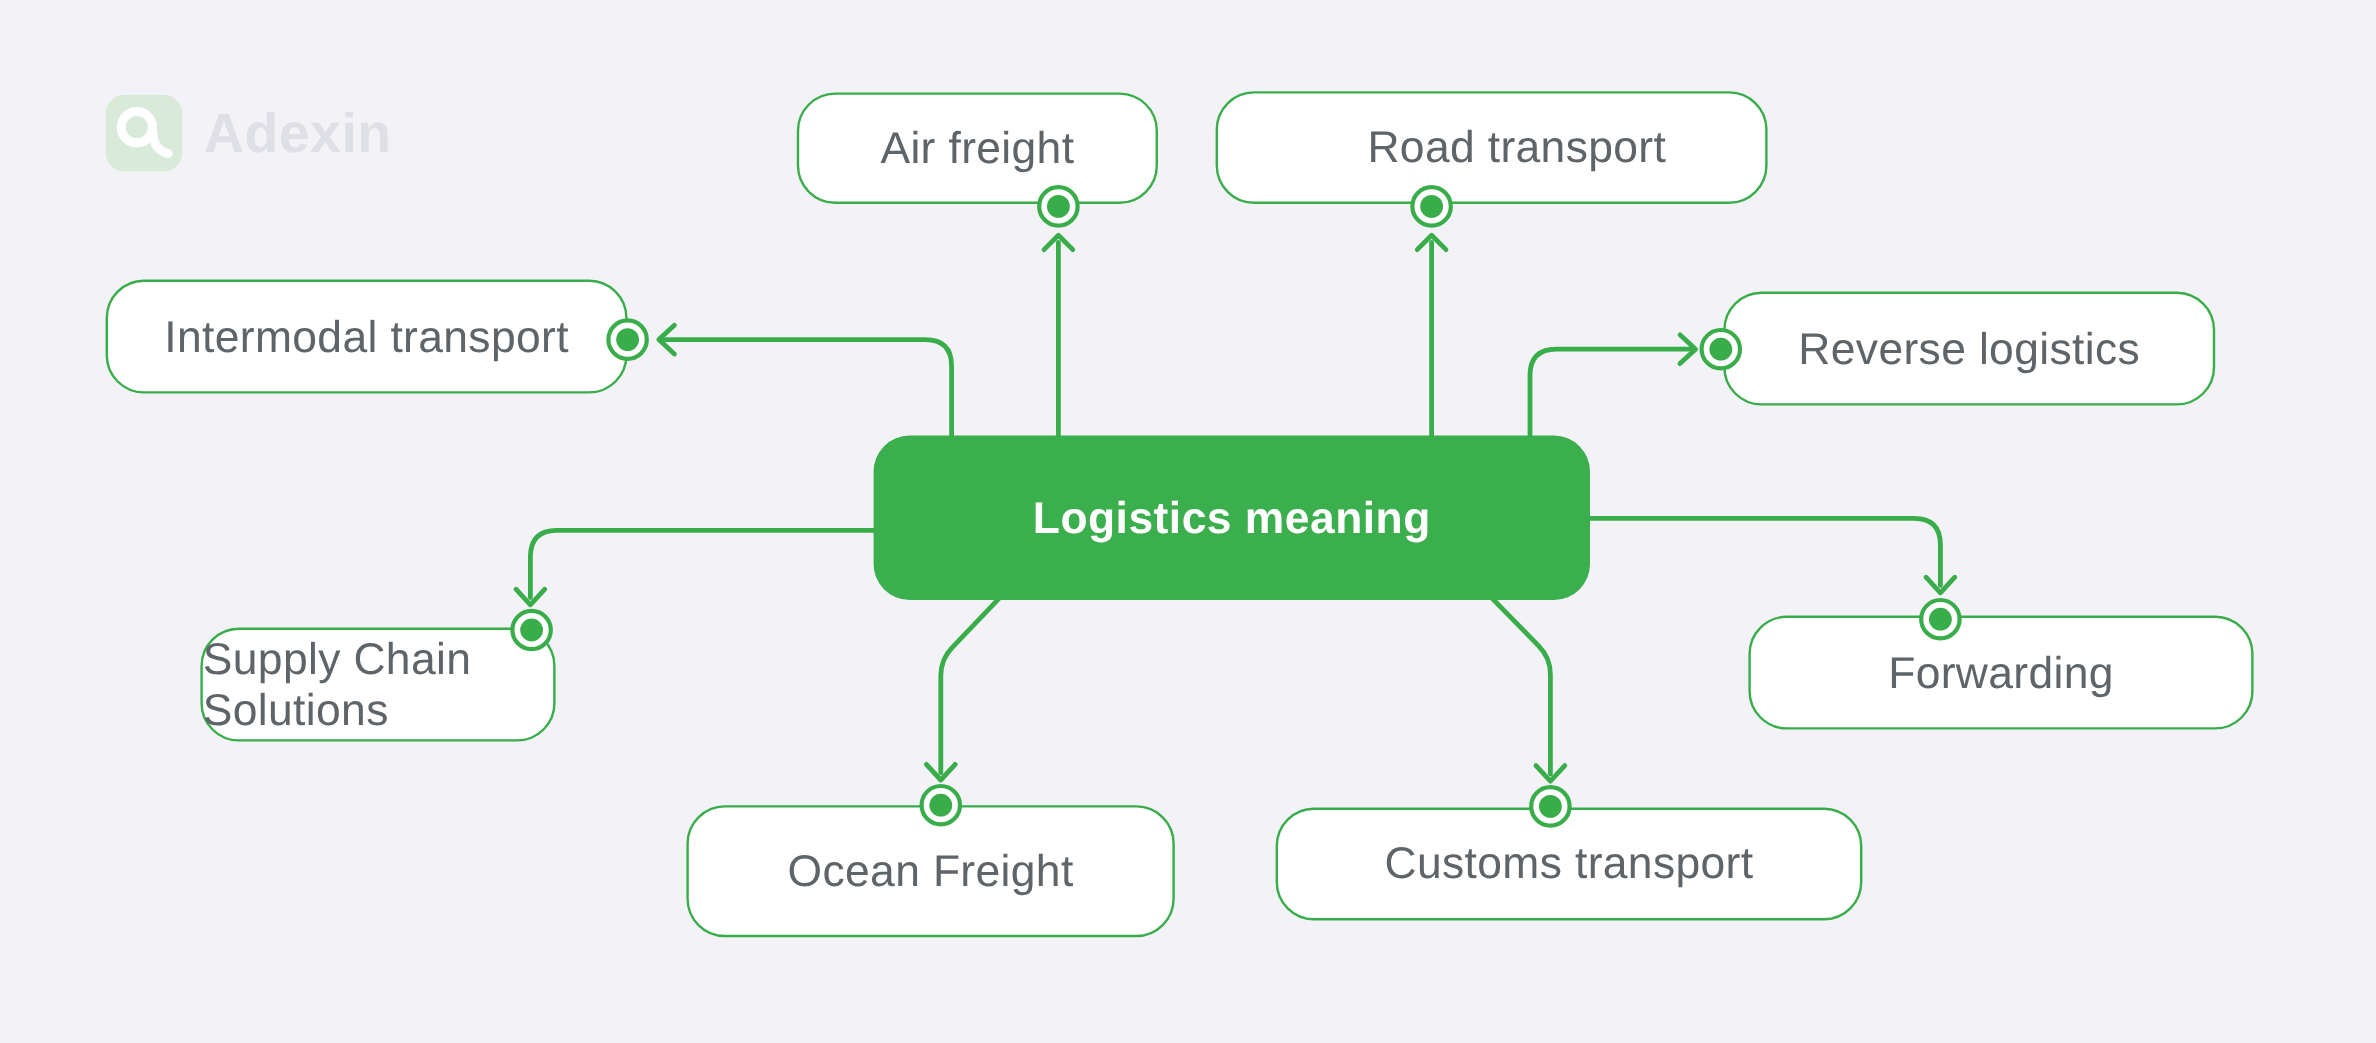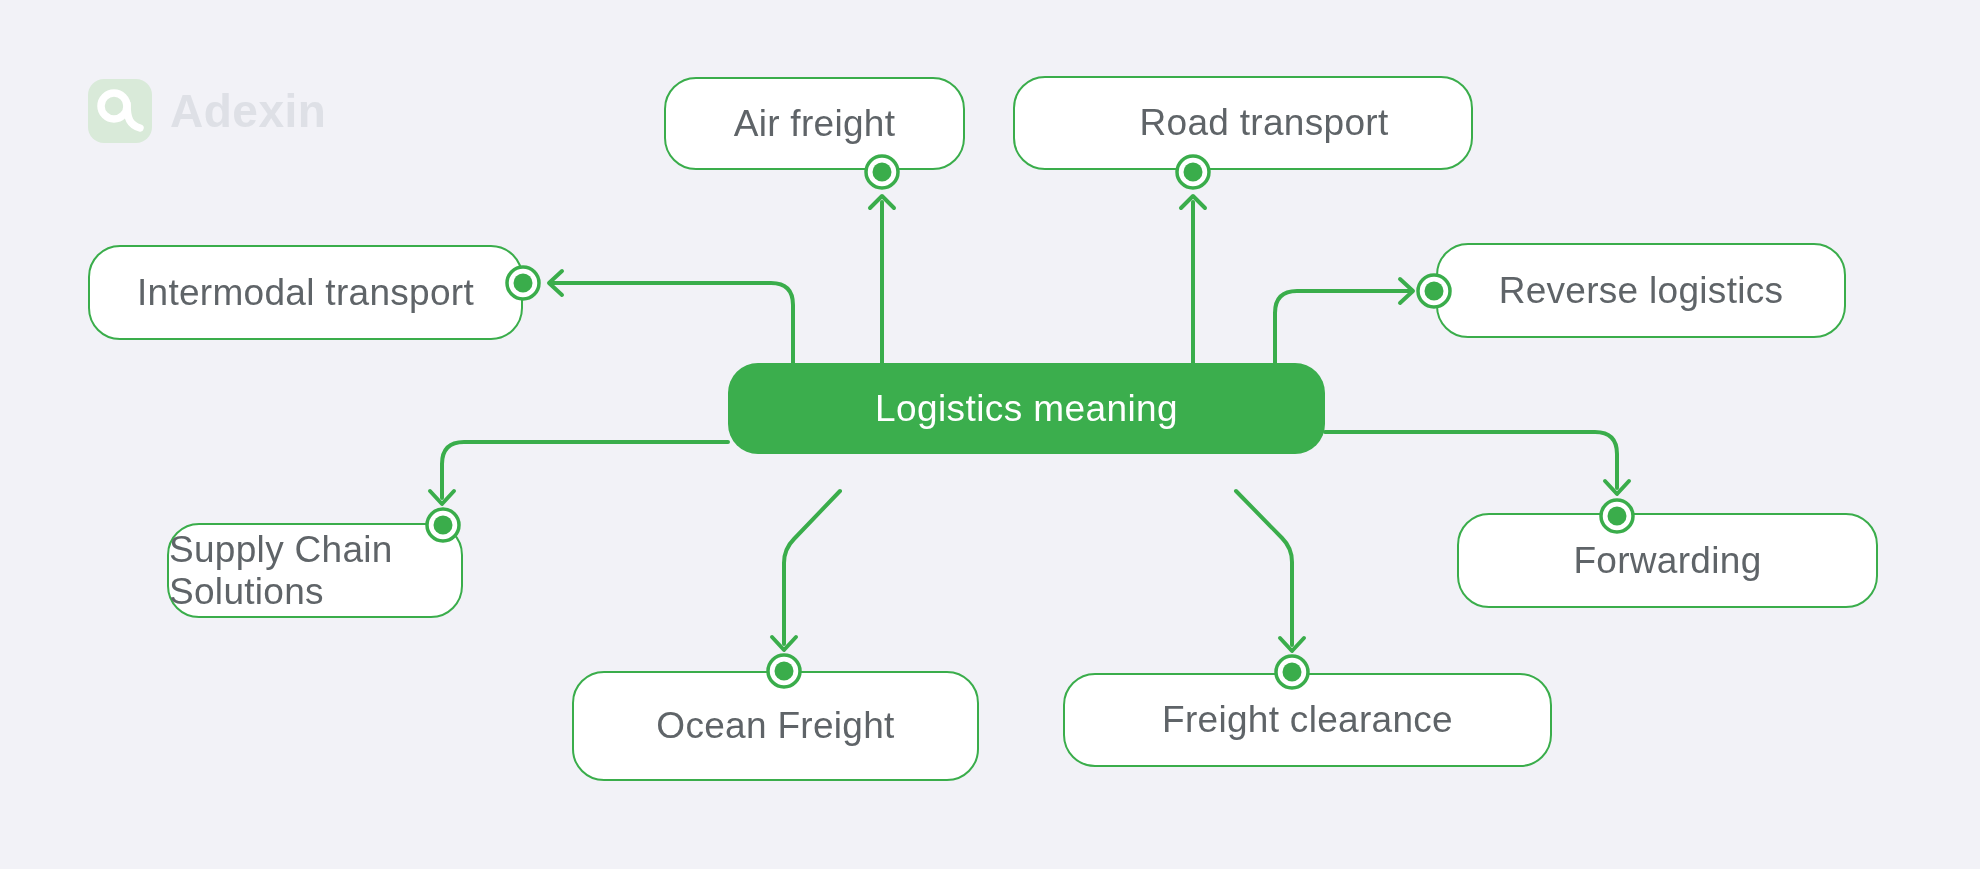--- a/index.html
+++ b/index.html
@@ -21,34 +21,34 @@
     border-radius:32px;
     display:flex;align-items:center;justify-content:center;
     color:#5f6468;
     font-size:37px;
     letter-spacing:0.3px;
     z-index:2;
     box-sizing:border-box;
   }
   .center-node{
     position:absolute;
-    left:728px;top:363px;width:597px;height:91px;
+    left:728px;top:363px;width:597px;height:137px;
     background:#3bae4d;
     border-radius:30px;
     display:flex;align-items:center;justify-content:center;
     color:#ffffff;
     font-size:37px;
-    font-weight:normal;
+    font-weight:bold;
     letter-spacing:0.4px;
     z-index:2;
   }
   
   .n-air{left:664px;top:77px;width:301px;height:93px;}
   .n-road{left:1013px;top:76px;width:460px;height:94px;padding-left:42px;}
-  .n-intermodal{left:88px;top:233px;width:435px;height:95px;margin-top:12px;}
+  .n-intermodal{left:88px;top:233px;width:435px;height:95px;}
   .n-reverse{left:1436px;top:243px;width:410px;height:95px;}
   .n-supply{left:167px;top:523px;width:296px;height:95px;}
   .n-ocean{left:572px;top:671px;width:407px;height:110px;}
   .n-customs{left:1063px;top:673px;width:489px;height:94px;}
   .n-forwarding{left:1457px;top:513px;width:421px;height:95px;}
   
   .brand{position:absolute;left:88px;top:79px;display:flex;align-items:center;z-index:2;}
   .brand-icon{width:64px;height:64px;}
   .brand-text{
     margin-left:18px;
@@ -112,21 +112,21 @@
   <div class="node n-reverse">
     <span>Reverse logistics</span>
   </div>
   <div class="node n-supply">
     <span>Supply Chain Solutions</span>
   </div>
   <div class="node n-ocean">
     <span>Ocean Freight</span>
   </div>
   <div class="node n-customs">
-    <span>Freight clearance</span>
+    <span>Customs transport</span>
   </div>
   <div class="node n-forwarding">
     <span>Forwarding</span>
   </div>
 
   <div class="center-node">
     <span>Logistics meaning</span>
   </div>
 
   <svg class="layer dots-layer" width="1980" height="869" viewBox="0 0 1980 869">

